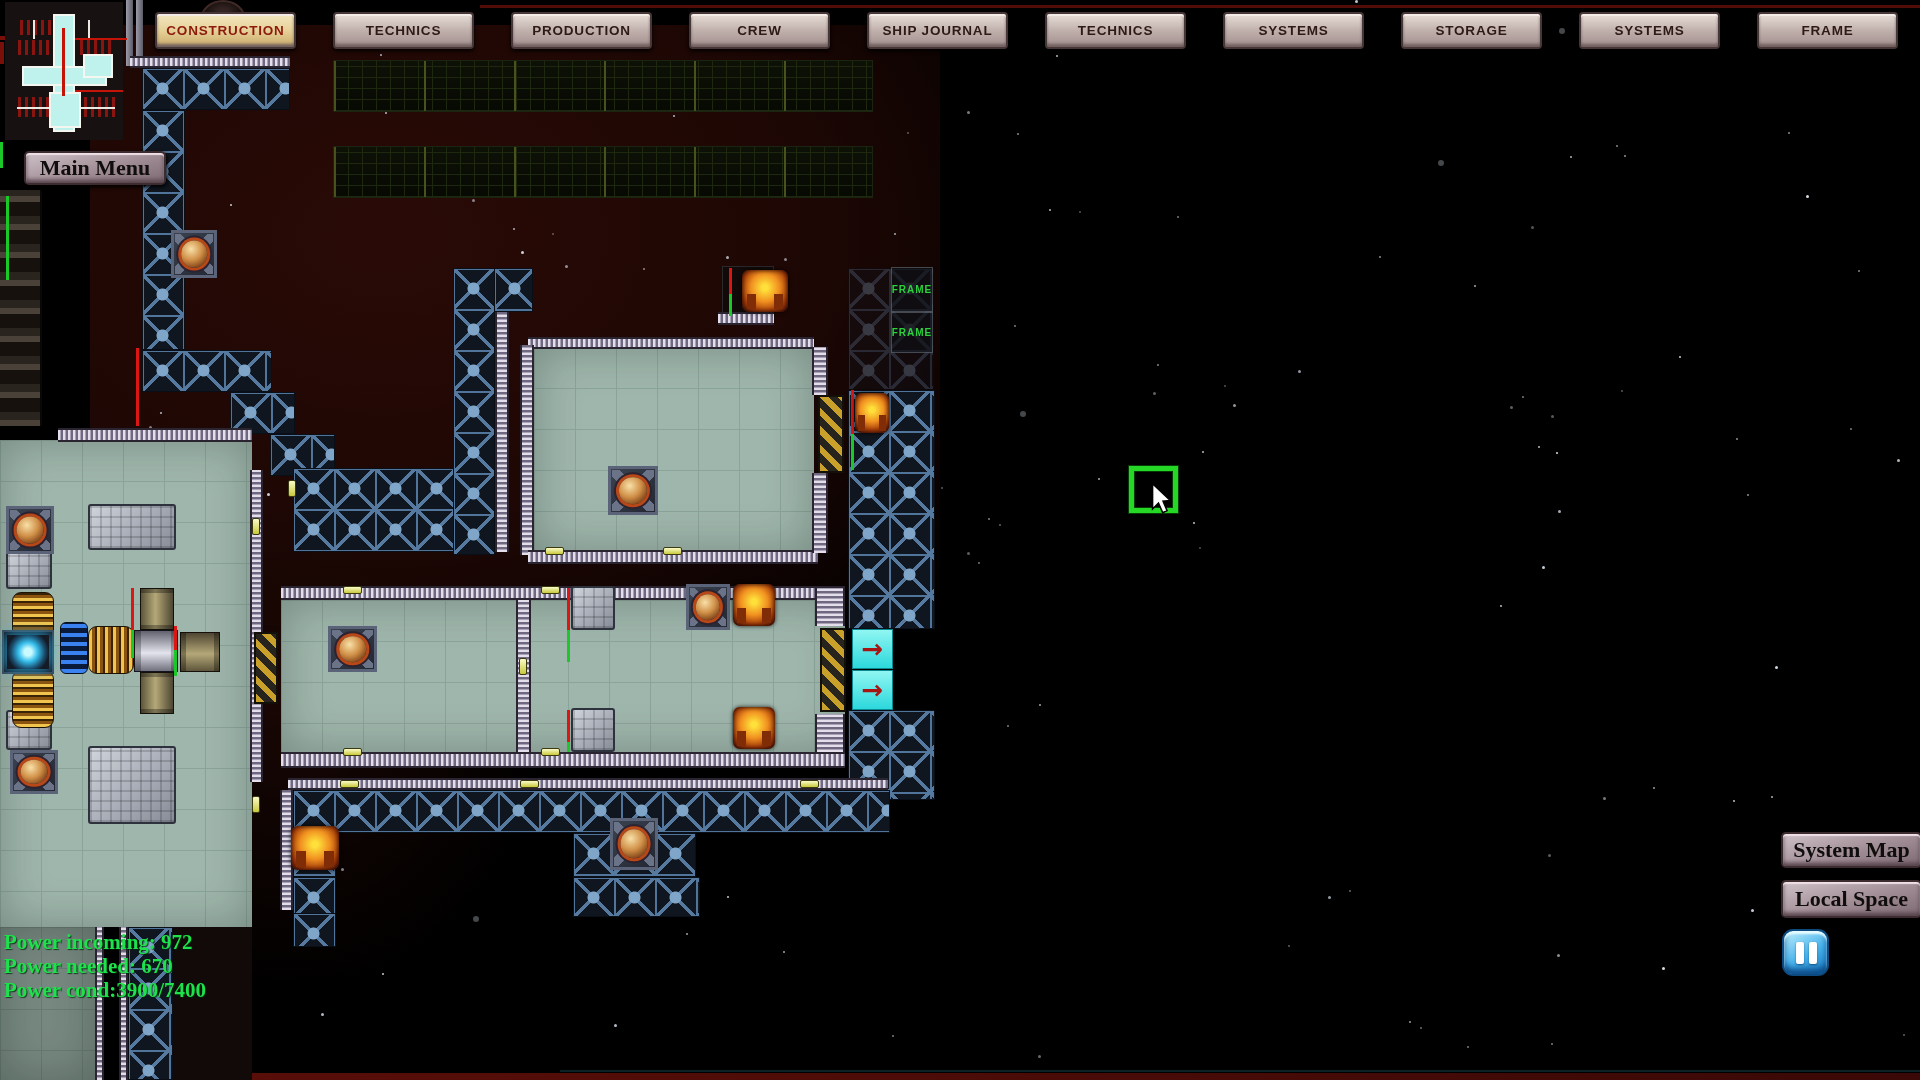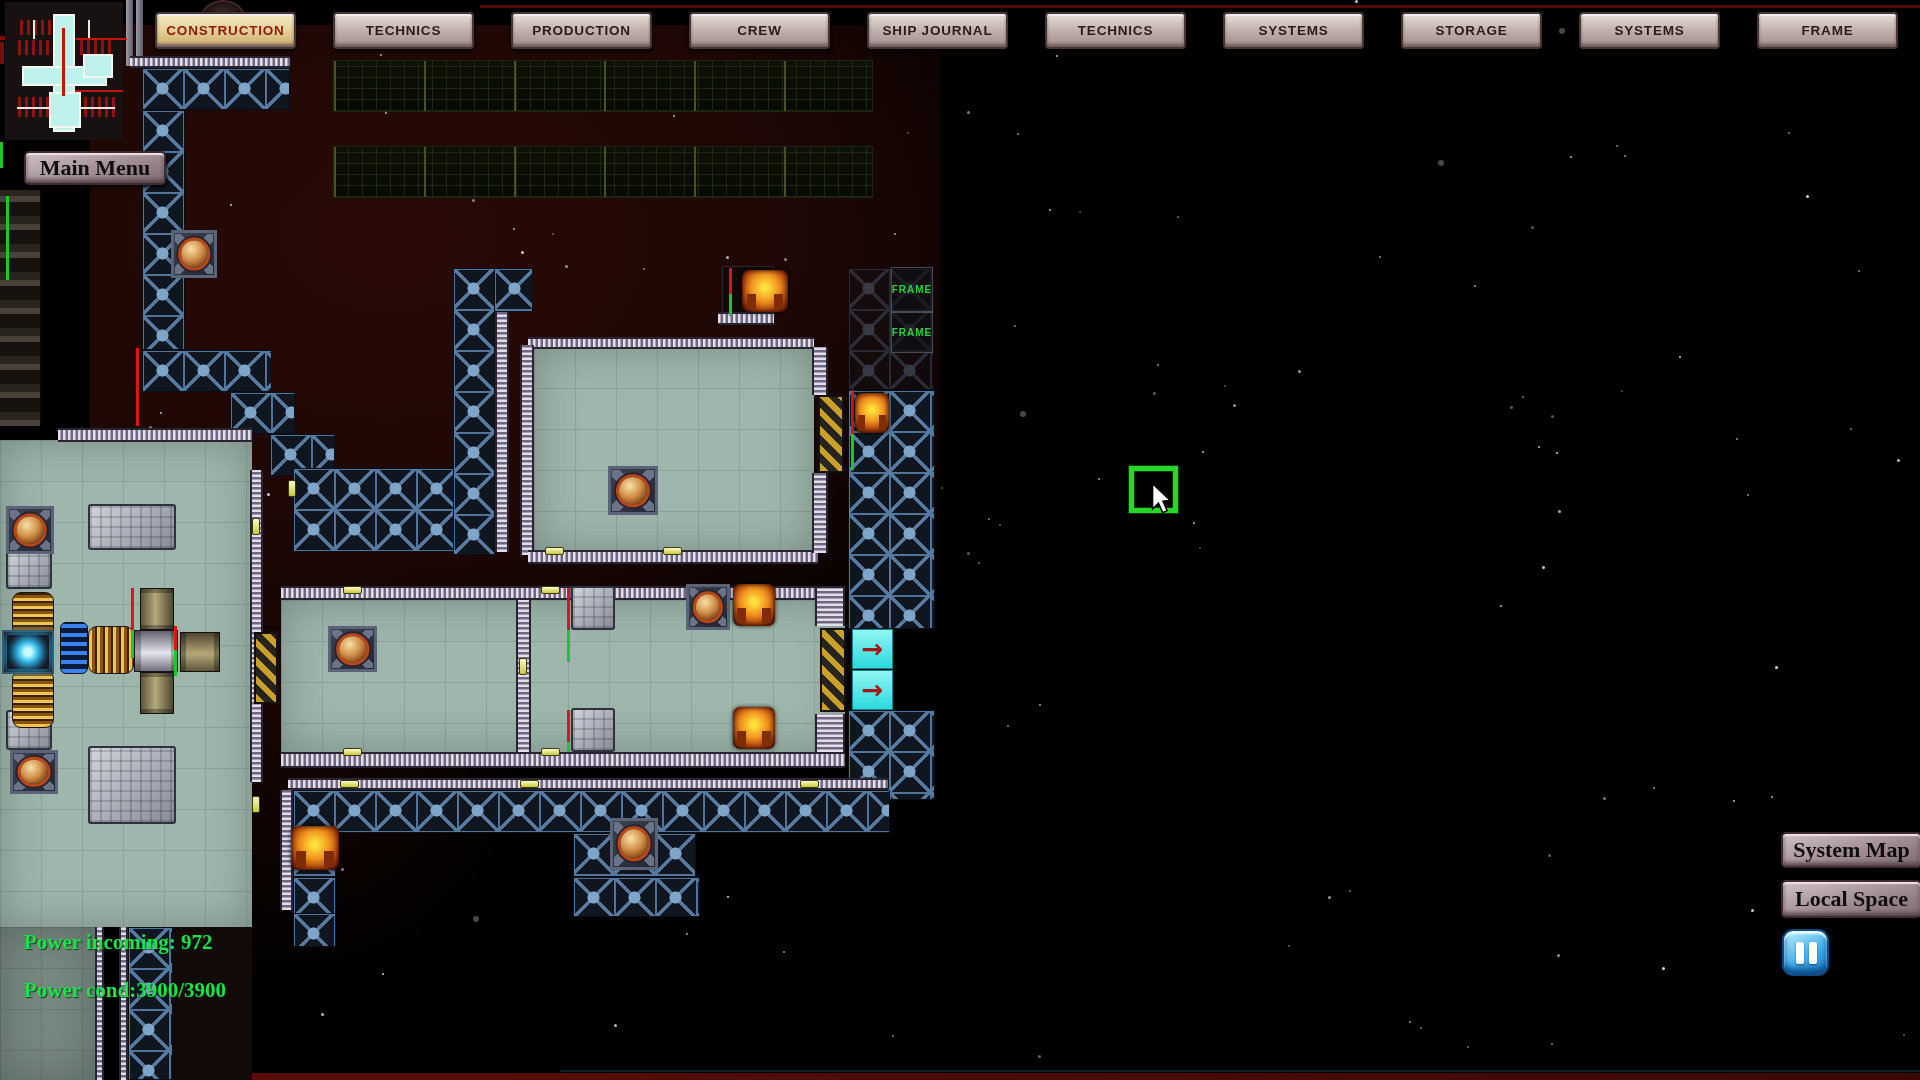--- a/index.html
+++ b/index.html
@@ -105,21 +105,21 @@
     color:#2e1a16;font-weight:700;font-size:13.5px;letter-spacing:.8px;
     display:flex;align-items:center;justify-content:center;white-space:nowrap;cursor:pointer;}
   .tb.active{background:linear-gradient(#f4e8c2,#e6d198 50%,#c9a969);color:#8c1a0e;}
   .serifbtn{border-radius:5px;border:2px solid #3c2c30;
     background:linear-gradient(165deg,#cfc1c8,#a08c94 55%,#7e6a72);
     box-shadow:inset 0 2px 1px #eee0e6,inset 0 -3px 4px #55424a,1px 2px 4px #000;
     color:#100d0d;font:700 22px "Liberation Serif",serif;
     display:flex;align-items:center;justify-content:center;cursor:pointer;}
   .powerline{left:4px;width:420px;height:24px;color:#1de24b;
     font:700 21px "Liberation Serif",serif;text-shadow:1px 1px 1px rgba(2,40,10,.8);
-    white-space:nowrap;text-align:left;margin-left:20px;}
+    white-space:nowrap;text-align:left;}
   .pausebtn{left:1782px;top:929px;width:47px;height:47px;border-radius:11px;
     border:2px solid #0c4a80;cursor:pointer;
     background:linear-gradient(150deg,#c2f0fd,#46b2ec 55%,#1878c0);
     box-shadow:inset 0 3px 2px #e6fbff,inset 0 -5px 6px #0c4a86,1px 2px 4px #000;}
   .pausebar{top:11px;width:8px;height:22px;background:#fff;border-radius:2px;
     box-shadow:0 1px 2px rgba(0,40,80,.6);}
   .minimap{left:5px;top:2px;width:118px;height:138px;background:#171111;}
   .mm-cyan{background:#bff2ec;border:2px solid #f4f6f0;}
   .mm-red{background:#c41408;}
   .mm-white{background:#ece8e2;}
@@ -460,21 +460,22 @@
       <div class="tb" style="left: 1401px;">STORAGE</div>
       <div class="tb" style="left: 1579px;">SYSTEMS</div>
       <div class="tb" style="left: 1757px;">FRAME</div>
     </div>
 
   <div class="serifbtn" style="left:24px;top:151px;width:142px;height:34px;">
       <span style="position:static;">Main Menu</span>
     </div>
 
   <div class="powerline" style="top: 930px; color: rgb(29, 226, 75);">Power incoming: 972</div>
-  <div class="powerline" style="top: 978px; color: rgb(29, 226, 75);">Power cond:3900/3900</div>
+  <div class="powerline" style="top: 954px; color: rgb(29, 226, 75);">Power needed: 670</div>
+  <div class="powerline" style="top: 978px; color: rgb(29, 226, 75);">Power cond:3900/7400</div>
 
   <div class="serifbtn" style="left:1781px;top:832px;width:141px;height:36px;">
       <span style="position:static;">System Map</span>
     </div>
   <div class="serifbtn" style="left:1781px;top:880px;width:141px;height:38px;">
       <span style="position:static;">Local Space</span>
     </div>
 
   <div class="pausebtn">
     <div style="left:0;top:0;width:100%;height:100%;">

